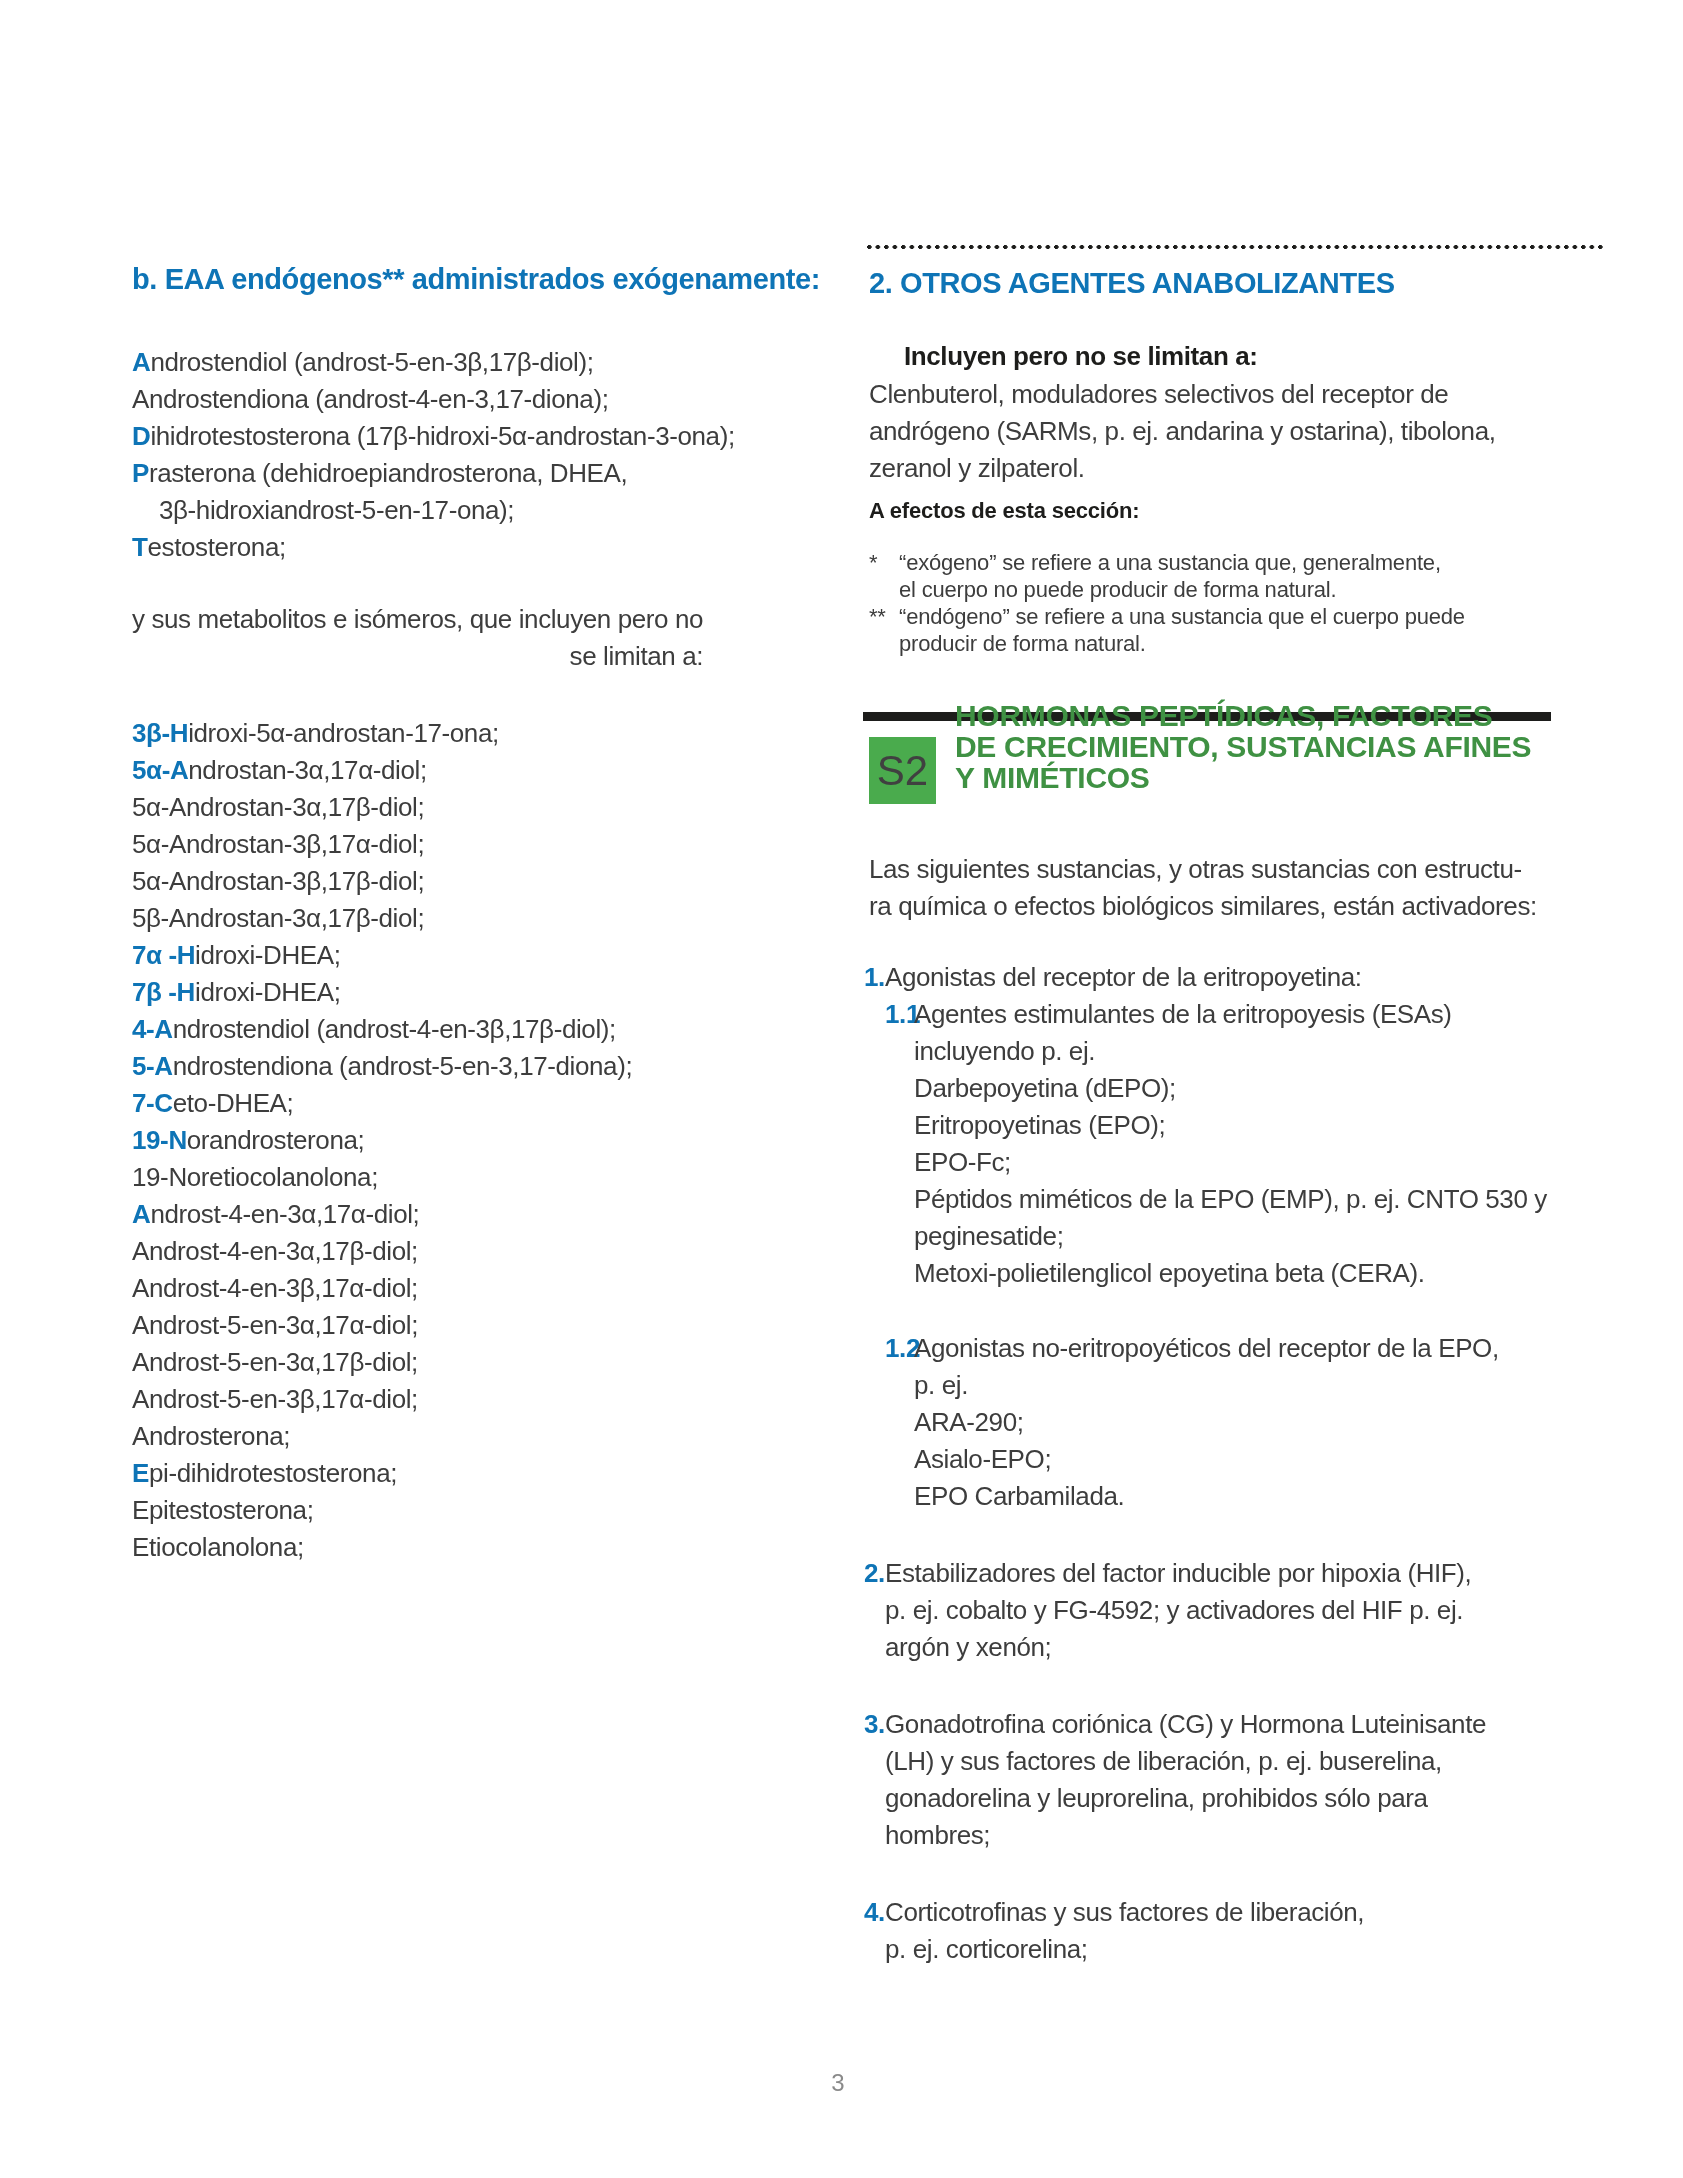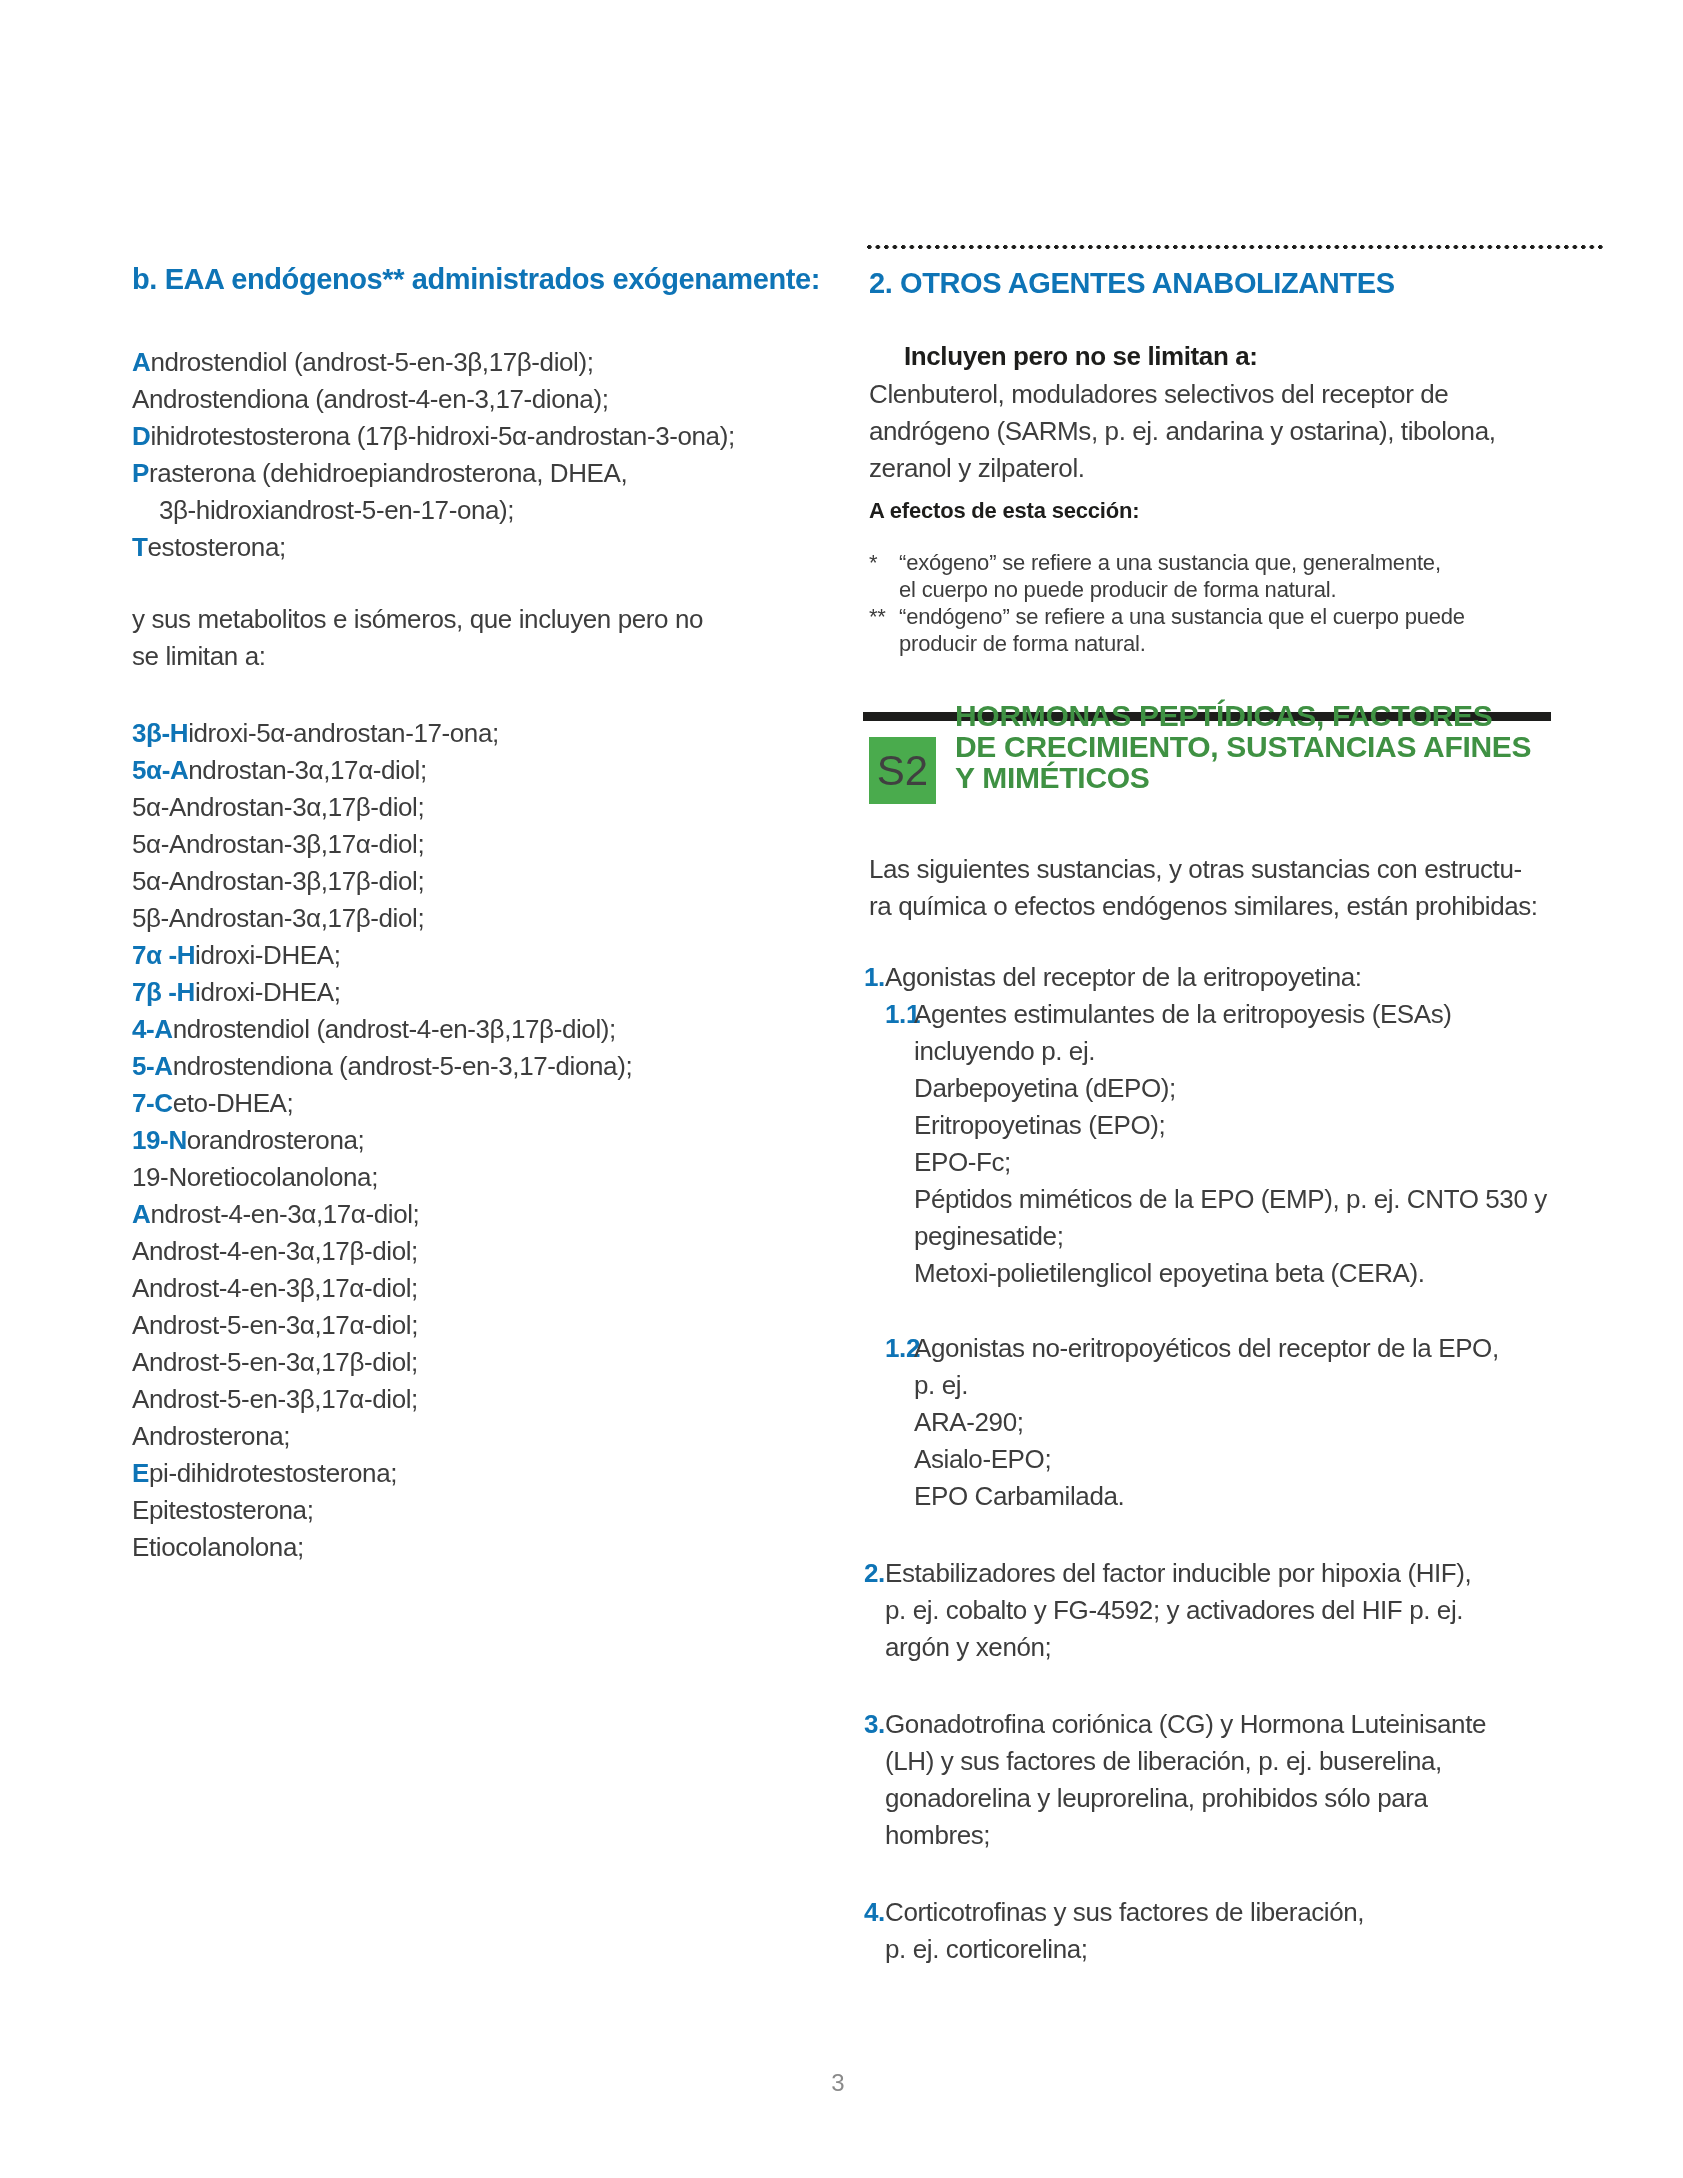--- a/index.html
+++ b/index.html
@@ -10,21 +10,21 @@
     --blue:#0e74b6; --green-badge:#4aab4d; --green-head:#3f9143; --ink:#1d1d1b;
   }
   .abs { position:absolute; }
   .line { white-space:nowrap; }
   .line.indent { padding-left:27px; }
   b.bp { color:var(--blue); font-weight:700; }
 
   
   #left-heading { left:132px; top:263px; font-size:29px; font-weight:700; color:var(--blue); letter-spacing:-0.4px; white-space:nowrap; }
   #left-group1  { left:132px; top:344px; font-size:26px; line-height:37px; letter-spacing:-0.4px; }
-  #left-paragraph { left:132px; top:601px; font-size:26px; line-height:37px; letter-spacing:-0.4px; }
+  #left-paragraph { left:132px; top:601px; font-size:26px; line-height:37px; letter-spacing:-0.4px;text-align:right; }
   #left-group2  { left:132px; top:715px; font-size:26px; line-height:37px; letter-spacing:-0.4px; }
 
   
   #dotted-rule { left:867px; top:245px; width:737px; height:4.4px;
     background-image:radial-gradient(circle at 2.2px 2.2px, var(--ink) 2.1px, transparent 2.3px);
     background-size:8.5px 4.4px; background-repeat:repeat-x; }
   #rc-heading2 { left:869px; top:267px; font-size:29px; font-weight:700; color:var(--blue); letter-spacing:-0.4px; white-space:nowrap; }
   #rc-sub   { left:869px; top:341px; font-size:26px; font-weight:700; color:var(--ink); letter-spacing:-0.4px; white-space:nowrap;margin-left:35px; }
   #rc-body  { left:869px; top:376px; font-size:26px; line-height:37px; letter-spacing:-0.4px; }
   #rc-note-head { left:869px; top:498px; font-size:22px; font-weight:700; color:var(--ink); letter-spacing:-0.2px; white-space:nowrap; }
@@ -117,21 +117,21 @@
 
   <div class="abs" id="s2-bar"></div>
   <div class="abs" id="s2-badge">S2</div>
   <div class="abs" id="s2-heading">
       <div class="line">HORMONAS PEPTÍDICAS, FACTORES</div>
       <div class="line">DE CRECIMIENTO, SUSTANCIAS AFINES</div>
       <div class="line">Y MIMÉTICOS</div>
     </div>
   <div class="abs" id="s2-intro">
       <div class="line">Las siguientes sustancias, y otras sustancias con estructu-</div>
-      <div class="line">ra química o efectos endógenos similares, están prohibidas:</div>
+      <div class="line">ra química o efectos biológicos similares, están activadores:</div>
     </div>
   <div class="abs" id="s2-items">
       <div class="item">
         <div class="line"><span class="num item-num">1.</span>Agonistas del receptor de la eritropoyetina:</div>
         <div class="sub">
           <div class="line"><span class="num sub-num">1.1</span>Agentes estimulantes de la eritropoyesis (ESAs)</div>
           <div class="line">incluyendo p. ej.</div>
           <div class="line">Darbepoyetina (dEPO);</div>
           <div class="line">Eritropoyetinas (EPO);</div>
           <div class="line">EPO-Fc;</div>

